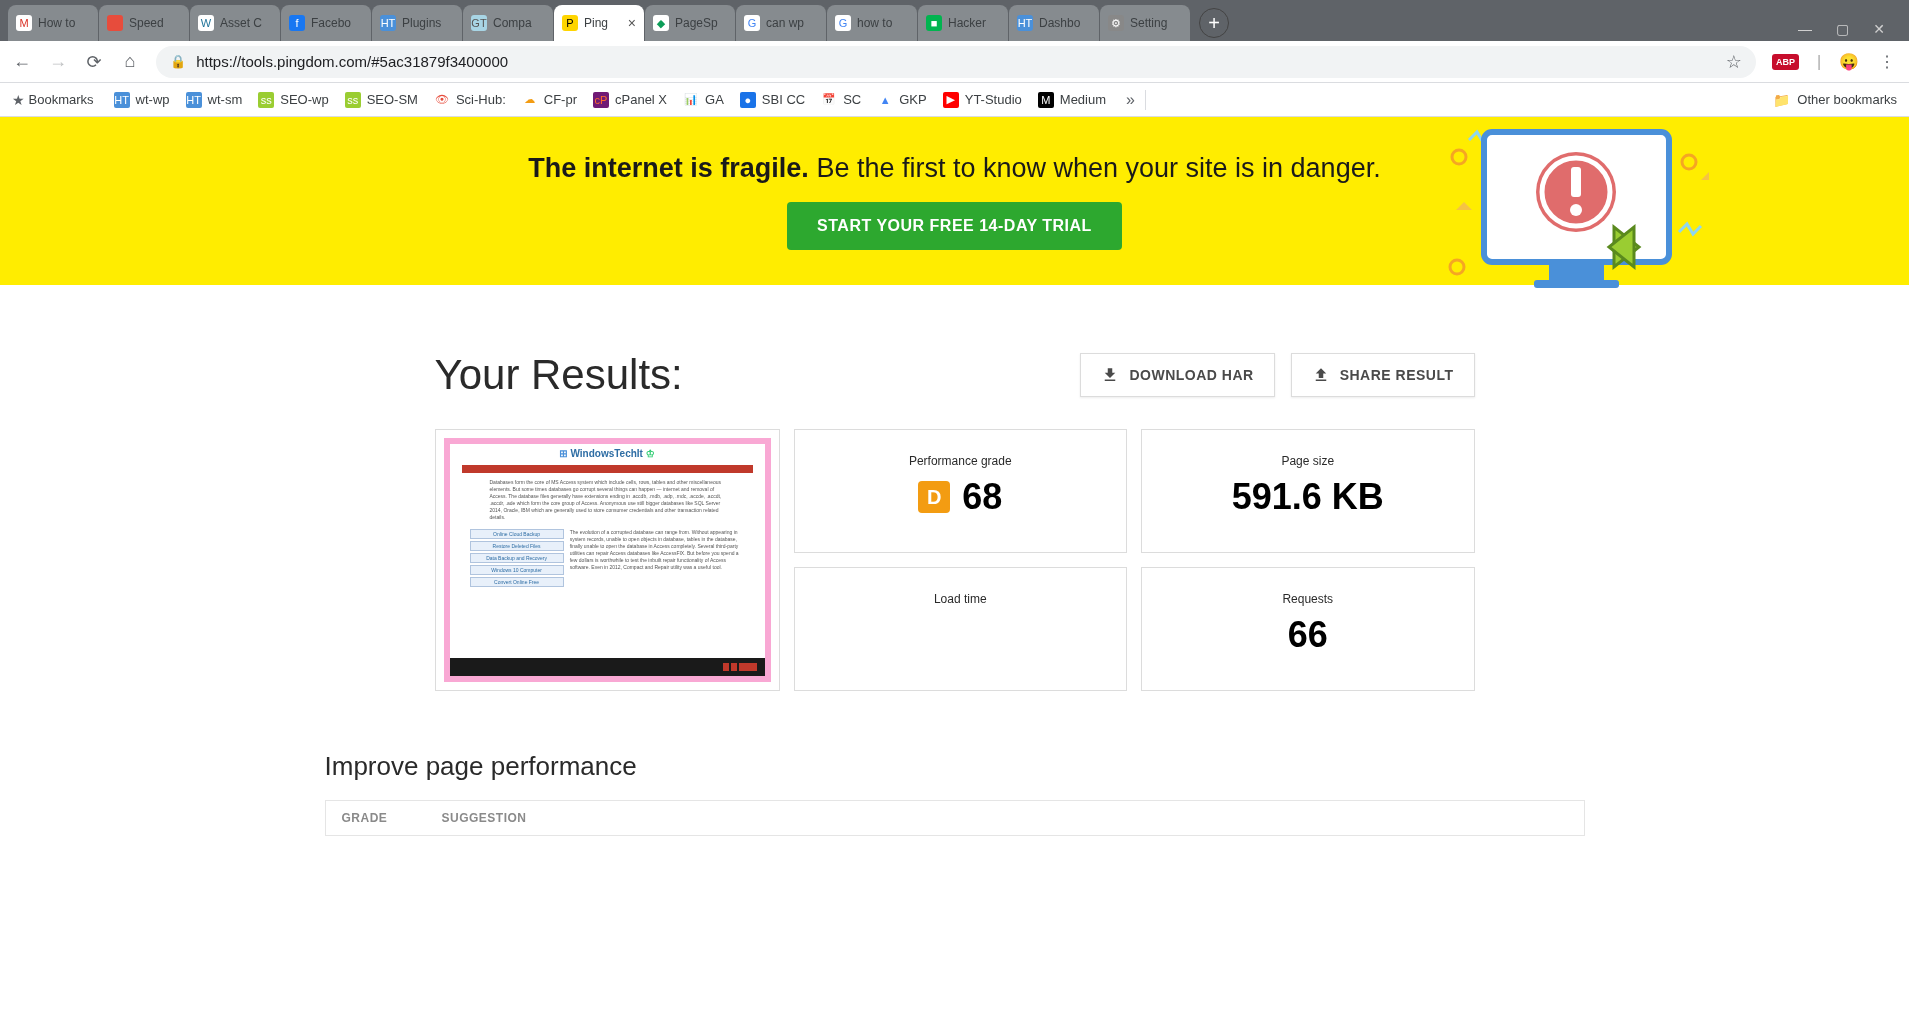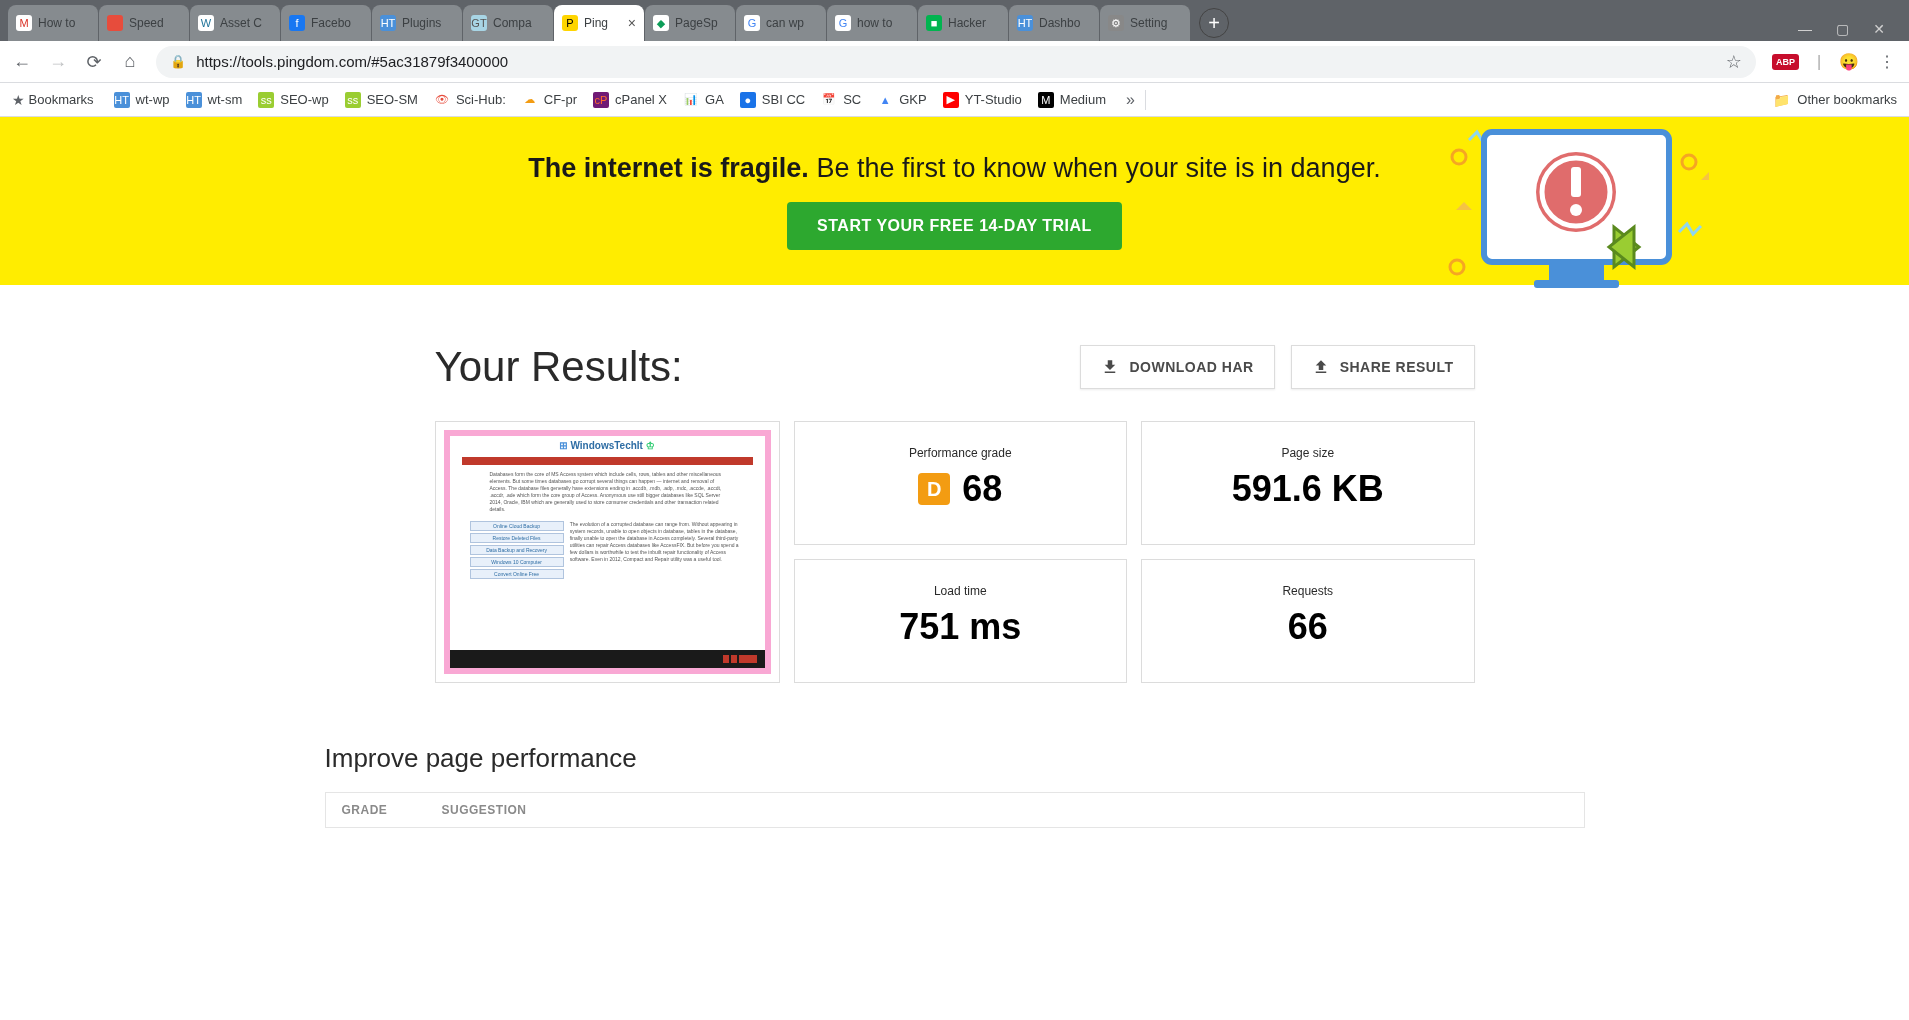--- a/index.html
+++ b/index.html
@@ -39,21 +39,21 @@
 .page { height: calc(1020px - 117px); overflow-y: auto; position: relative; }
 
 .banner { background: #ffed00; height: 168px; display: flex; align-items: center; justify-content: center; gap: 20px; position: relative; }
 .banner-text { text-align: center; }
 .banner-headline { font-size: 27px; color: #1a1a1a; margin-bottom: 18px; }
 .banner-headline strong { font-weight: 700; }
 .banner-cta { background: #2da82f; color: #fff; border: none; padding: 15px 30px; font-size: 16px; font-weight: 700; letter-spacing: 0.5px; border-radius: 4px; cursor: pointer; }
 .banner-graphic { position: absolute; right: 200px; top: 5px; }
 .monitor-svg { width: 270px; height: 180px; }
 
-.content { max-width: 1080px; margin: 8px auto; padding: 50px 20px 0; }
+.content { max-width: 1080px; margin: 16px auto; padding: 50px 20px 0; }
 .results-header { display: flex; align-items: center; margin-bottom: 30px; }
 .results-title { font-size: 42px; font-weight: 300; color: #2a2a2a; flex: 1; }
 .action-btn { background: #fff; border: 1px solid #dcdcdc; padding: 12px 20px; font-size: 14px; font-weight: 600; color: #4a4a4a; letter-spacing: 0.5px; margin-left: 16px; cursor: pointer; display: flex; align-items: center; gap: 10px; box-shadow: 0 1px 2px rgba(0,0,0,0.08); }
 .action-btn svg { width: 18px; height: 18px; }
 
 .results-grid { display: grid; grid-template-columns: 345px 1fr 1fr; gap: 14px; }
 .preview-card { border: 1px solid #dcdcdc; padding: 8px; grid-row: span 2; height: 262px; display: flex; align-items: center; justify-content: center; }
 .preview-img { width: 100%; height: 100%; background: #fff; border: 6px solid #f9a8d4; position: relative; overflow: hidden; }
 .preview-header { text-align: center; padding: 4px; font-size: 10px; color: #2e6da4; font-weight: bold; }
 .preview-redbar { background: #c0392b; height: 8px; margin: 2px 12px; }
@@ -313,21 +313,20 @@
         </div>
       </div>
 
       <div class="metric-card">
         <div class="metric-label">Page size</div>
         <div class="metric-value">591.6 KB</div>
       </div>
 
       <div class="metric-card">
         <div class="metric-label">Load time</div>
-        <div class="metric-value">751 ms</div>
       </div>
 
       <div class="metric-card">
         <div class="metric-label">Requests</div>
         <div class="metric-value">66</div>
       </div>
     </div>
   </div>
 
   <div class="improve-section">

